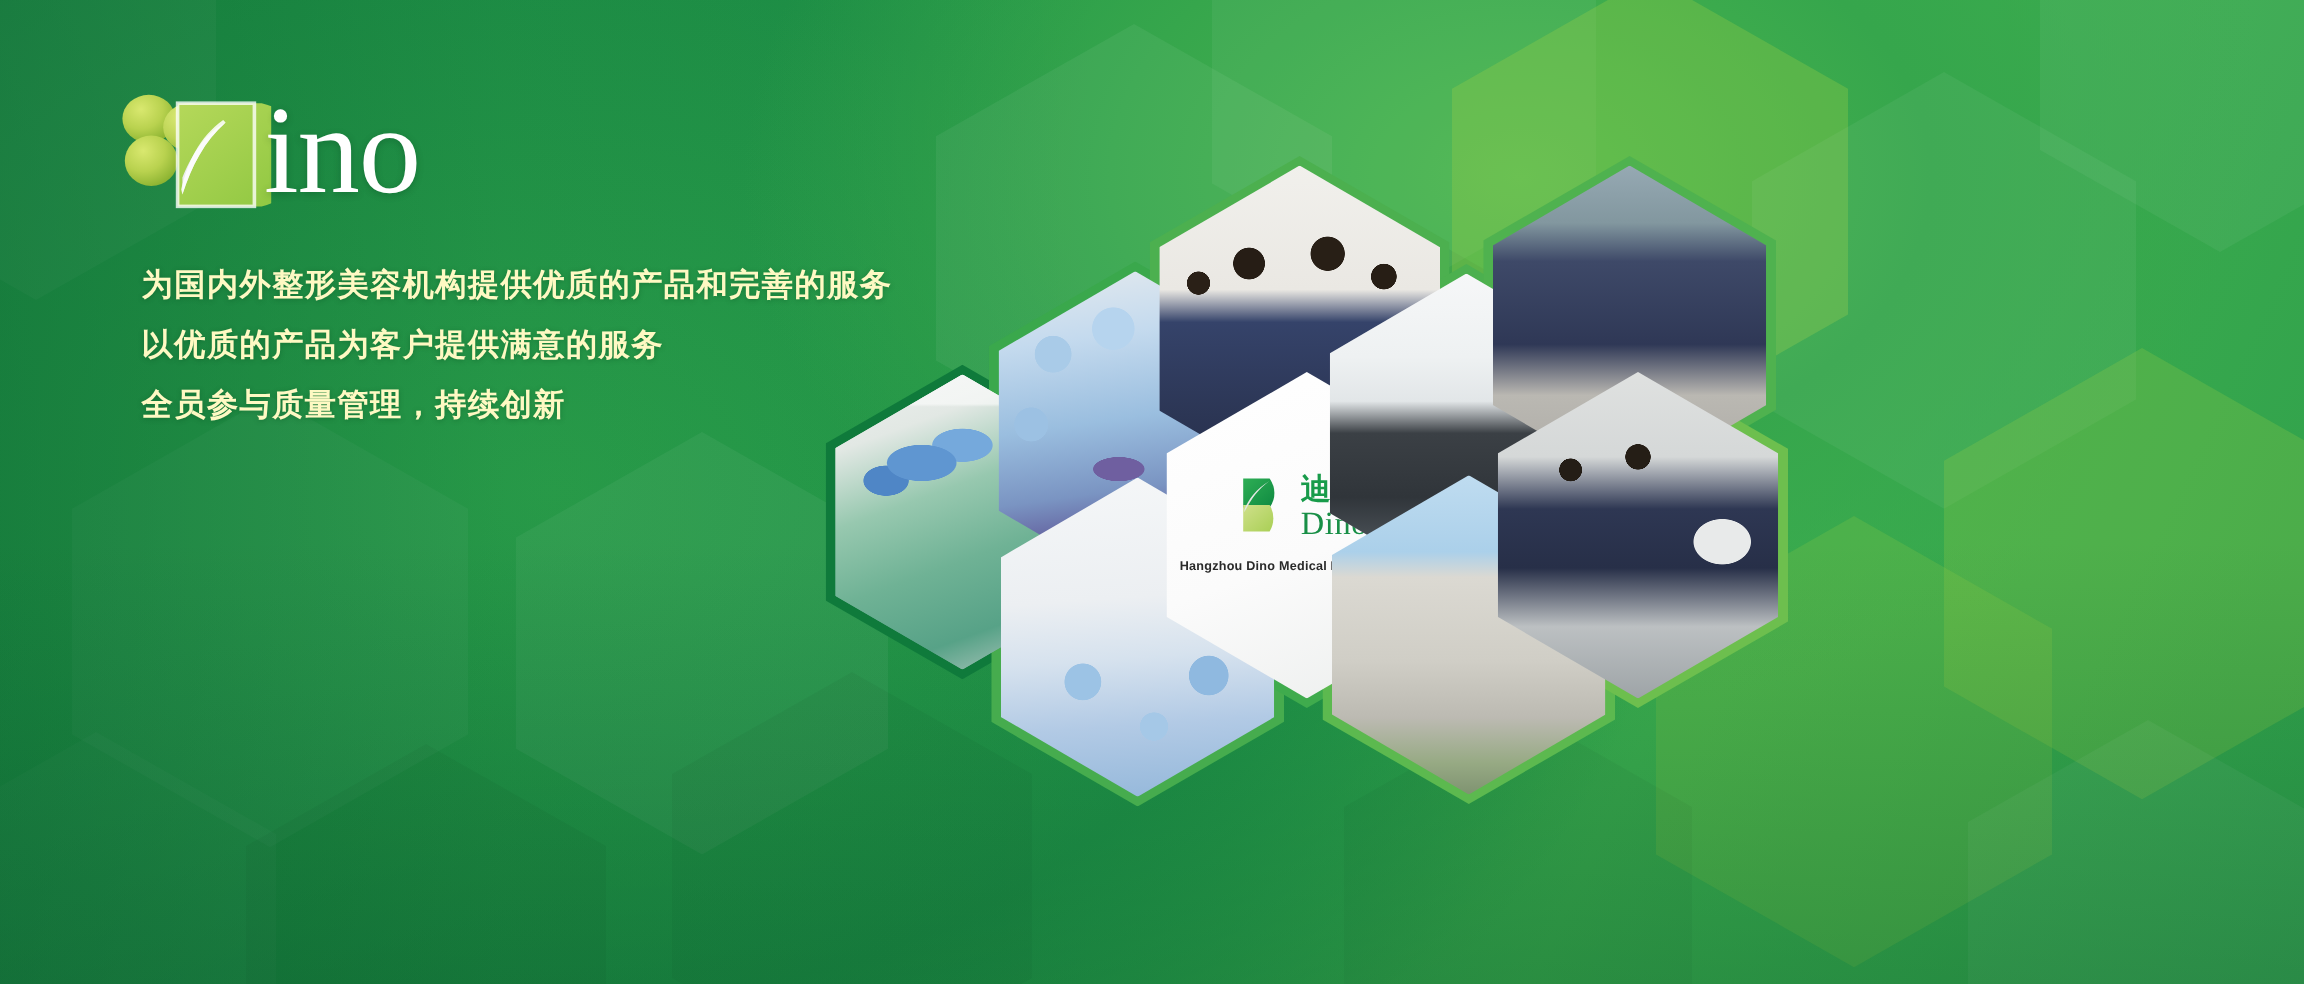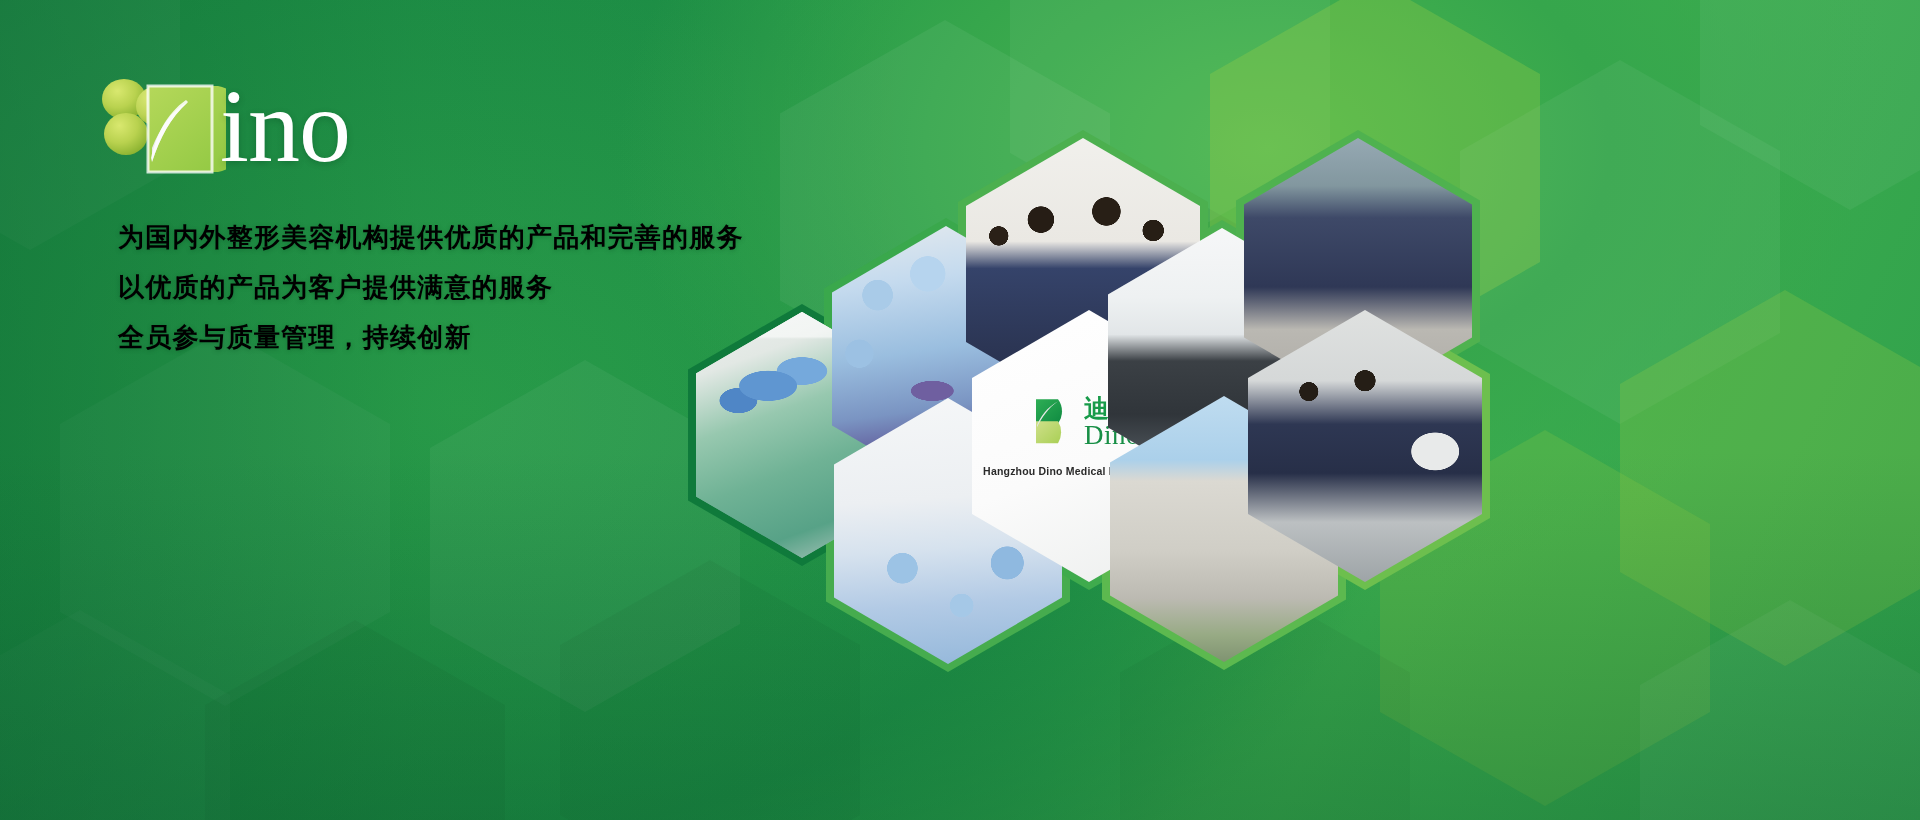--- a/index.html
+++ b/index.html
@@ -45,21 +45,21 @@
   .logo-mark{position:absolute;left:48px;top:16px;width:86px;height:90px;}
   .logo-text{
     position:absolute;left:128px;top:6px;
     font-family:"Liberation Serif","DejaVu Serif",serif;
     font-size:104px;line-height:104px;color:#ffffff;letter-spacing:-1px;
     text-shadow:0 2px 6px rgba(0,60,25,.30);
   }
 
   .tagline{position:absolute;left:118px;top:212px;width:740px;}
   .tagline .line{
-    color:#000000;
+    color:#fef9c3;
     font-size:26px;
     line-height:50px;
     font-weight:bold;
     letter-spacing:1.2px;
     text-shadow:0 1px 4px rgba(0,70,30,.35);
     white-space:nowrap;
   }
 
   
   .cluster{position:absolute;left:640px;top:70px;width:1280px;height:560px;}

